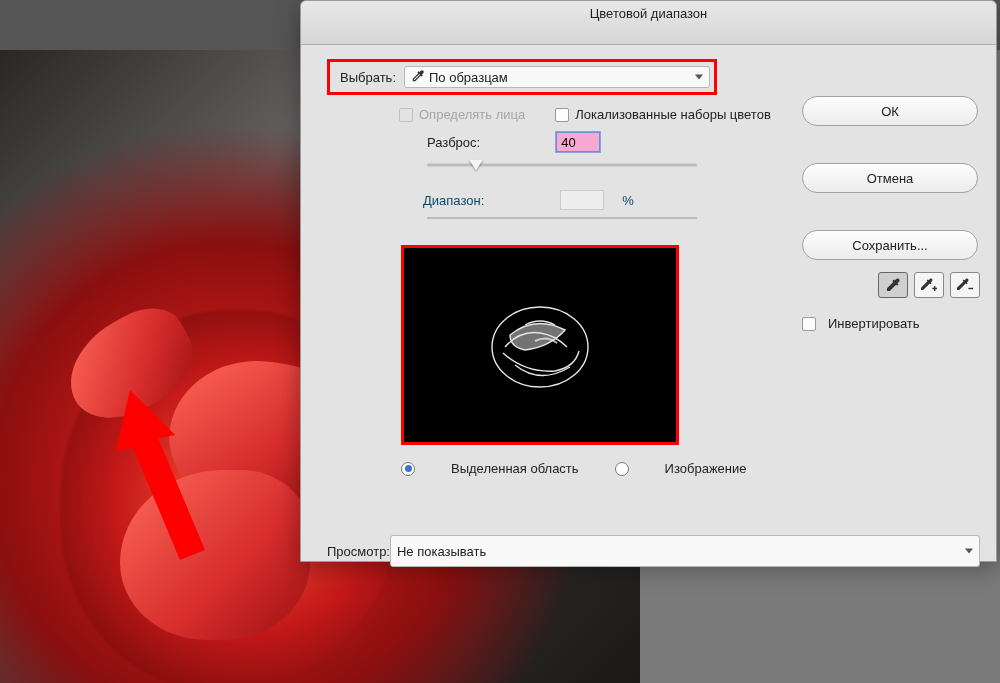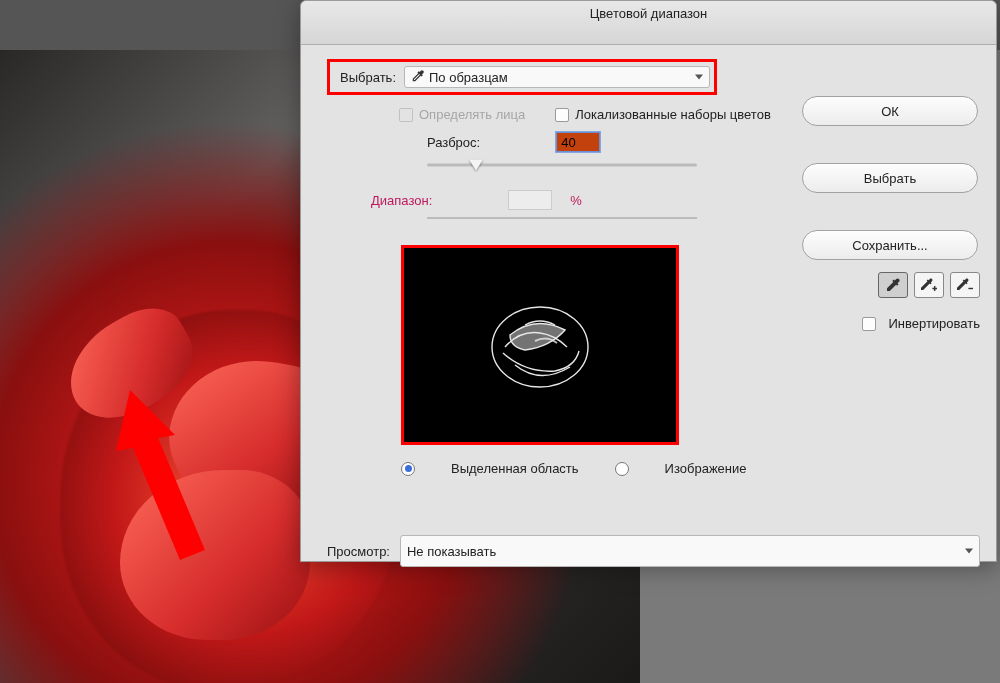--- a/index.html
+++ b/index.html
@@ -90,73 +90,73 @@
     }
 
     
     .checkrow { display: flex; align-items: center; gap: 6px; margin: 6px 0 10px 56px; padding-left: 16px; }
     .ck { width: 14px; height: 14px; border: 1px solid #9a9a9a; border-radius: 2px; background: #fdfdfd; }
     .disabled-text { color: #a6a6a6; }
 
     
     .fuzz-row { display: flex; align-items: center; gap: 18px; margin: 6px 0 4px 100px; }
     .num-input {
-      width: 44px; height: 20px; border: 1px solid #6b8fd4; background: #c2410c;
+      width: 44px; height: 20px; border: 1px solid #6b8fd4; background: #f9a8d4;
       padding: 0 4px; font-size: 13px; outline: 1px solid #87a5e0;
     }
     .slider {
       position: relative; width: 270px; height: 18px; margin: 4px 0 16px 100px;
     }
     .slider-track {
       position: absolute; left: 0; right: 0; top: 50%; height: 3px; background: #bbb; border-radius: 2px; transform: translateY(-50%);
     }
     .slider-thumb {
       position: absolute; top: 50%; left: 18%; width: 0; height: 0; transform: translate(-50%,-50%);
       border-left: 7px solid transparent; border-right: 7px solid transparent; border-top: 11px solid #f4f4f4;
       filter: drop-shadow(0 1px 1px rgba(0,0,0,0.4));
     }
 
     
-    .range-row { display: flex; align-items: center; gap: 18px; margin: 2px 0 4px 44px; color:#be185d; }
+    .range-row { display: flex; align-items: center; gap: 18px; margin: 2px 0 4px 96px; color:#0c4a6e; }
     .range-input {
       width: 44px; height: 20px; border: 1px solid #ccc; background: #ededed;
     }
     .slider2 {
       position: relative; width: 270px; height: 3px; margin: 6px 0 26px 100px; border-bottom: 2px solid #bbb;
     }
 
     
     .preview-wrap {
       border: 3px solid #ff0000; margin-left: 74px; width: 278px; height: 200px;
       background: #000; position: relative; overflow: hidden;
     }
     .preview-wrap svg { position:absolute; left:50%; top:50%; transform:translate(-50%,-50%);}
 
     
     .radiorow { display:flex; gap:36px; margin: 16px 0 0 74px; align-items:center;}
     .radio { width:14px; height:14px; border:1px solid #777; border-radius:50%; background:#fff; display:inline-flex; align-items:center; justify-content:center;}
     .radio.sel::after { content:""; width:7px; height:7px; border-radius:50%; background:#3a6fd8;}
 
     
-    .previewrow { display:flex; align-items:center; gap:10px; position:absolute; bottom:12px; left:26px; right: 16px;}
+    .previewrow { display:flex; align-items:center; position:absolute; bottom:12px; left:26px; right: 16px;}
     .previewrow .dropdown { flex:1; height: 32px;}
 
     
     .btn {
       width: 176px; height: 30px; background: linear-gradient(#fdfdfd,#ececec);
       border:1px solid #a2a2a2; border-radius: 15px; margin-bottom: 12px;
       display:flex; align-items:center; justify-content:center; font-size:13px;margin-top:37px;
     }
     .tool-row { display:flex; gap:6px; margin-top: 8px; margin-bottom: 18px; justify-content:flex-end;}
     .tool {
       width: 30px; height: 26px; border:1px solid #888; border-radius:3px; background:#f5f5f5;
       display:flex; align-items:center; justify-content:center;
     }
     .tool.active { background:#cfcfcf; border-color:#666;}
-    .invert-row { display:flex; align-items:center; gap:12px;justify-content:flex-end;}
+    .invert-row { display:flex; align-items:center; gap:12px;}
   </style>
 </head>
 <body>
 
 <div class="canvas-bg"></div>
 
 <div class="canvas-image">
   <div class="rose-shape"></div>
   <div class="petal pet1"></div>
   <div class="petal pet2"></div>
@@ -230,21 +230,21 @@
       <div class="radiorow">
         <span class="radio sel"></span>
         <span>Выделенная область</span>
         <span class="radio"></span>
         <span>Изображение</span>
       </div>
     </div>
 
     <div class="right-col">
       <div class="btn">ОК</div>
-      <div class="btn">Выбрать</div>
+      <div class="btn">Отмена</div>
       <div class="btn">Сохранить...</div>
 
       <div class="tool-row">
         <div class="tool active">
           <svg width="16" height="16" viewBox="0 0 16 16">
               <path d="M14 2c-.8-.8-2-.8-2.8 0l-1.5 1.5-1-1-1.4 1.4 1 1L2 11.2V14h2.8l6.3-6.3 1 1 1.4-1.4-1-1L14 4.8c.8-.8.8-2 0-2.8z" fill="#333"></path>
             </svg>
         </div>
         <div class="tool">
           <svg width="18" height="16" viewBox="0 0 18 16">

